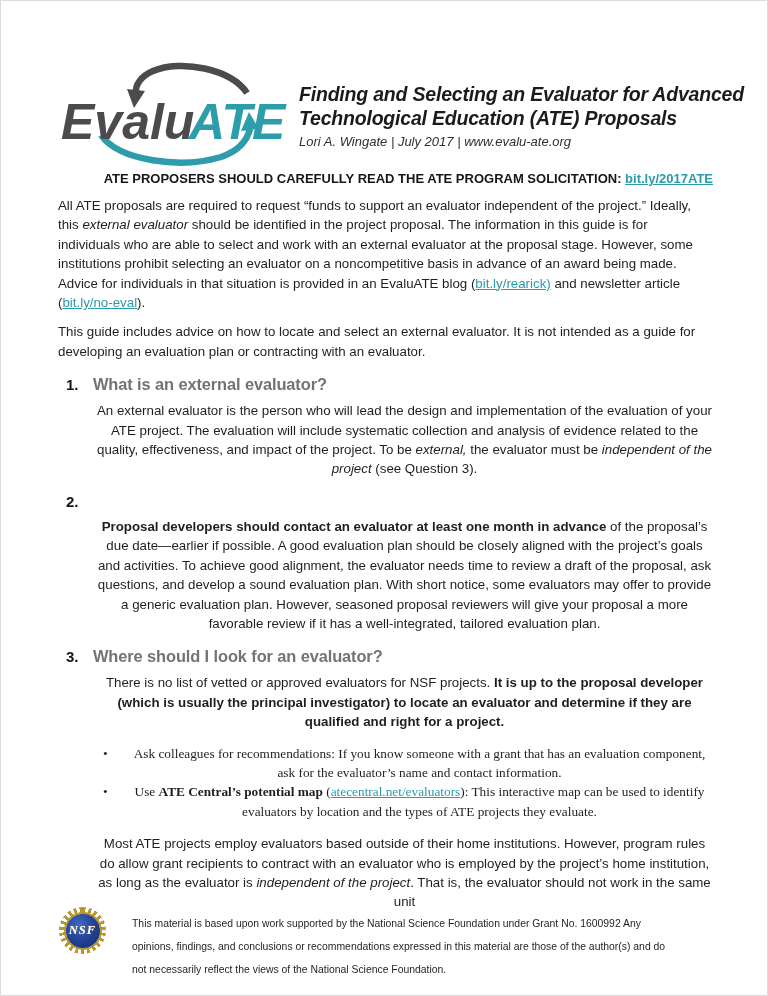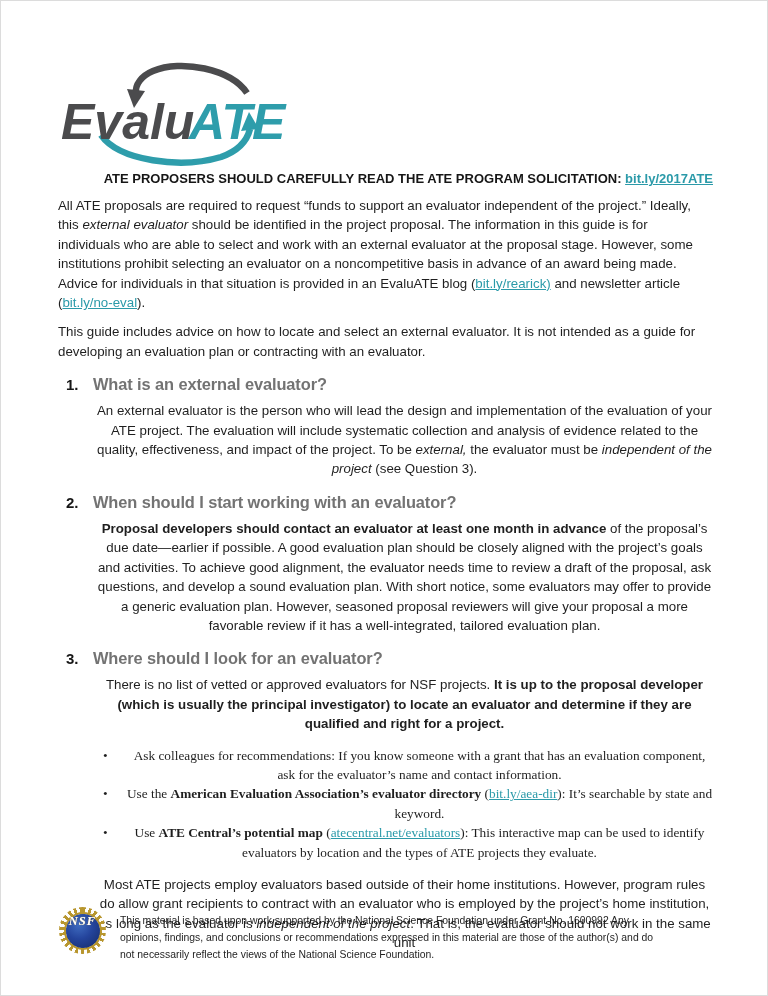--- a/index.html
+++ b/index.html
@@ -36,43 +36,50 @@
   .footer { position:absolute; left:58px; top:906px; display:flex; align-items:flex-start; }
   .nsf-outer {
     width:47px; height:47px; border-radius:50%; flex:none;
     background:repeating-conic-gradient(#b8962e 0deg 8deg, #fdfdfd 8deg 16deg);
     display:flex; align-items:center; justify-content:center;
   }
   .nsf-inner {
     width:34px; height:34px; border-radius:50%;
     background:radial-gradient(circle at 38% 32%, #3f6cc0 0%, #24449c 45%, #142a66 100%);
     box-shadow:0 0 0 2px #b8962e;
-    display:flex; justify-content:center;
+    display:flex; align-items:center; justify-content:center;
   }
   .nsf-txt {
     color:#ffffff; font-family:"Liberation Serif", serif; font-weight:bold; font-style:italic;
     font-size:12.5px; letter-spacing:1px; text-shadow:0 0 1px #b8962e;
   }
-  .footer-text { margin-left:14px; width:548px; font-size:10.4px; line-height:17px; color:#1f1f1f; padding-top:5px; }
+  .footer-text { margin-left:26px; width:548px; font-size:10.4px; line-height:23px; color:#1f1f1f; padding-top:5px; }
 </style>
 </head>
 <body>
 
 <div class="page">
 
   <div class="header">
     <div class="logo-box">
       <svg width="232" height="106" viewBox="0 0 232 106">
         <path d="M 186 32 C 170 8 120 -2 92 10 C 80 15 74 24 75 32" fill="none" stroke="#4b4b4d" stroke-width="6.5"></path>
         <polygon points="66,28 84,30 73,47" fill="#4b4b4d"></polygon>
         <path d="M 40 74 C 58 100 120 108 160 96 C 177 90 186 80 189 68" fill="none" stroke="#2e9dab" stroke-width="6.5"></path>
         <polygon points="180,70 198,68 188,51" fill="#2e9dab"></polygon>
         <text x="0" y="78" font-family="Liberation Sans, sans-serif" font-weight="bold" font-size="50" fill="#4b4b4d">Evalu</text>
         <text x="128" y="78" font-family="Liberation Sans, sans-serif" font-weight="bold" font-size="50" fill="#2e9dab">ATE</text>
       </svg>
+    </div>
+    <div class="header-text">
+      <div class="title">
+        <div>Finding and Selecting an Evaluator for Advanced</div>
+        <div>Technological Education (ATE) Proposals</div>
+      </div>
+      <div class="byline">Lori A. Wingate | July 2017 | www.evalu-ate.org</div>
     </div>
   </div>
 
   <div class="flow">
 
     <div class="notice"><span class="seg-b">ATE PROPOSERS SHOULD CAREFULLY READ THE ATE PROGRAM SOLICITATION:  </span><a class="seg-link" href="#">bit.ly/2017ATE</a></div>
 
     <p class="para"><span>All ATE proposals are required to request “funds to support an evaluator independent of the project.” Ideally, this </span><span class="seg-i">external evaluator</span><span> should be identified in the project proposal. The information in this guide is for individuals who are able to select and work with an external evaluator at the proposal stage. However, some institutions prohibit selecting an evaluator on a noncompetitive basis in advance of an award being made. Advice for individuals in that situation is provided in an EvaluATE blog (</span><a class="seg-link" href="#">bit.ly/rearick)</a><span> and newsletter article (</span><a class="seg-link" href="#">bit.ly/no-eval</a><span>).</span></p>
     <p class="para"><span>This guide includes advice on how to locate and select an external evaluator. It is not intended as a guide for developing an evaluation plan or contracting with an evaluator.</span></p>
 
@@ -82,37 +89,35 @@
         <span class="sec-title">What is an external evaluator?</span>
       </div>
       <div class="sec-body">
         <div><span>An external evaluator is the person who will lead the design and implementation of the evaluation of your ATE project. The evaluation will include systematic collection and analysis of evidence related to the quality, effectiveness, and impact of the project. To be </span><span class="seg-i">external,</span><span> the evaluator must be </span><span class="seg-i">independent of the project</span><span> (see Question 3).</span></div>
       </div>
     </div>
 
     <div class="section">
       <div class="sec-head">
         <span class="sec-num">2.</span>
-        <span class="sec-title">When should I start working with an evaluator?</span>
       </div>
       <div class="sec-body">
         <div><span class="seg-b">Proposal developers should contact an evaluator at least one month in advance</span><span> of the proposal’s due date—earlier if possible. A good evaluation plan should be closely aligned with the project’s goals and activities. To achieve good alignment, the evaluator needs time to review a draft of the proposal, ask questions, and develop a sound evaluation plan. With short notice, some evaluators may offer to provide a generic evaluation plan. However, seasoned proposal reviewers will give your proposal a more favorable review if it has a well-integrated, tailored evaluation plan.</span></div>
       </div>
     </div>
 
     <div class="section">
       <div class="sec-head">
         <span class="sec-num">3.</span>
         <span class="sec-title">Where should I look for an evaluator?</span>
       </div>
       <div class="sec-body">
         <div><span>There is no list of vetted or approved evaluators for NSF projects. </span><span class="seg-b">It is up to the proposal developer (which is usually the principal investigator) to locate an evaluator and determine if they are qualified and right for a project.</span></div>
         <ul class="bullets">
           <li><span>Ask colleagues for recommendations: If you know someone with a grant that has an evaluation component, ask for the evaluator’s name and contact information.</span></li>
-          <li><span>Use the </span><span class="seg-b">American Evaluation Association’s evaluator directory</span><span> (</span><a class="seg-link" href="#">bit.ly/aea-dir</a><span>): It’s searchable by state and keyword.</span></li>
           <li><span>Use </span><span class="seg-b">ATE Central’s potential map</span><span> (</span><a class="seg-link" href="#">atecentral.net/evaluators</a><span>): This interactive map can be used to identify evaluators by location and the types of ATE projects they evaluate.</span></li>
         </ul>
         <div class="follow"><span>Most ATE projects employ evaluators based outside of their home institutions. However, program rules do allow grant recipients to contract with an evaluator who is employed by the project’s home institution, as long as the evaluator is </span><span class="seg-i">independent of the project</span><span>. That is, the evaluator should not work in the same unit</span></div>
       </div>
     </div>
 
   </div>
 
   <div class="footer">
     <div class="nsf-outer">

